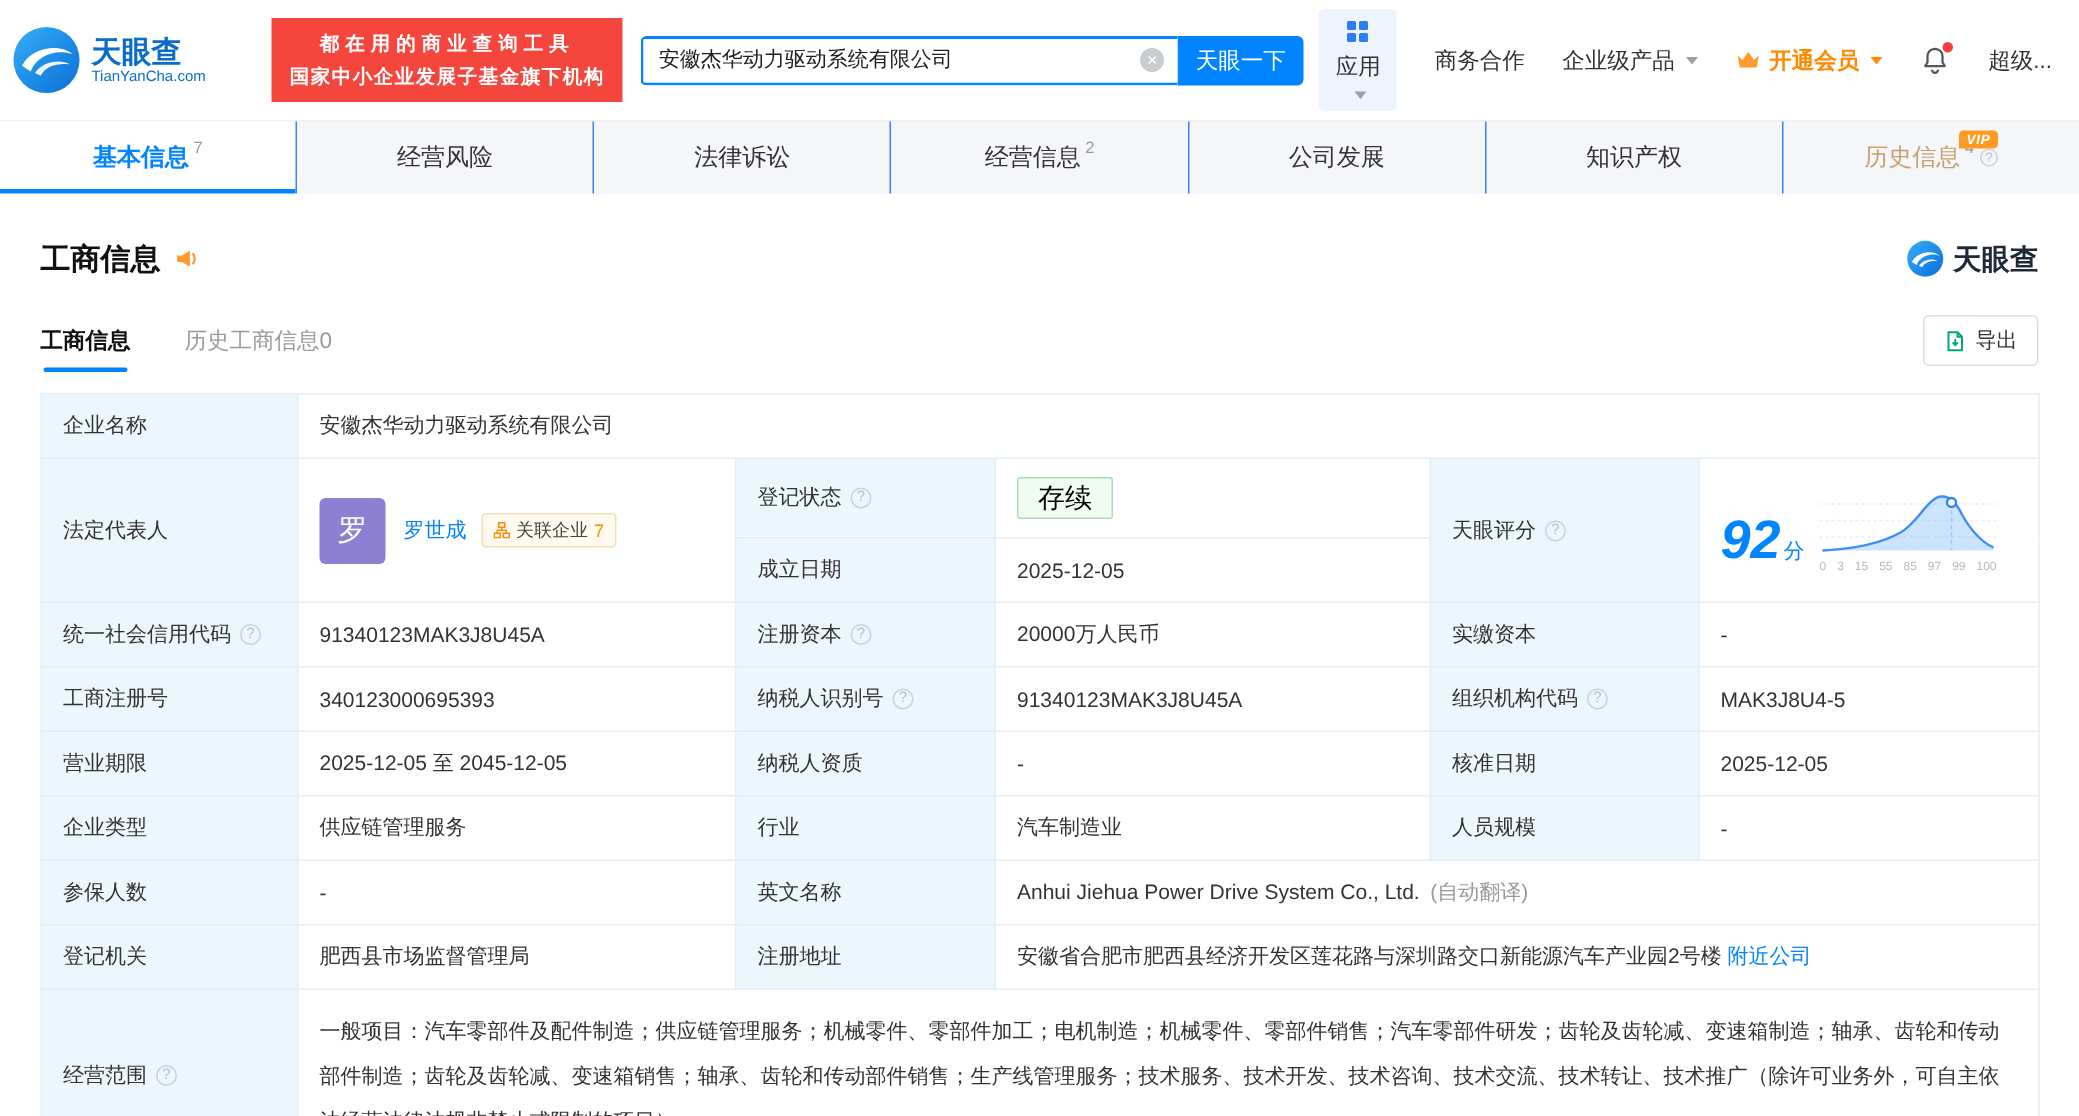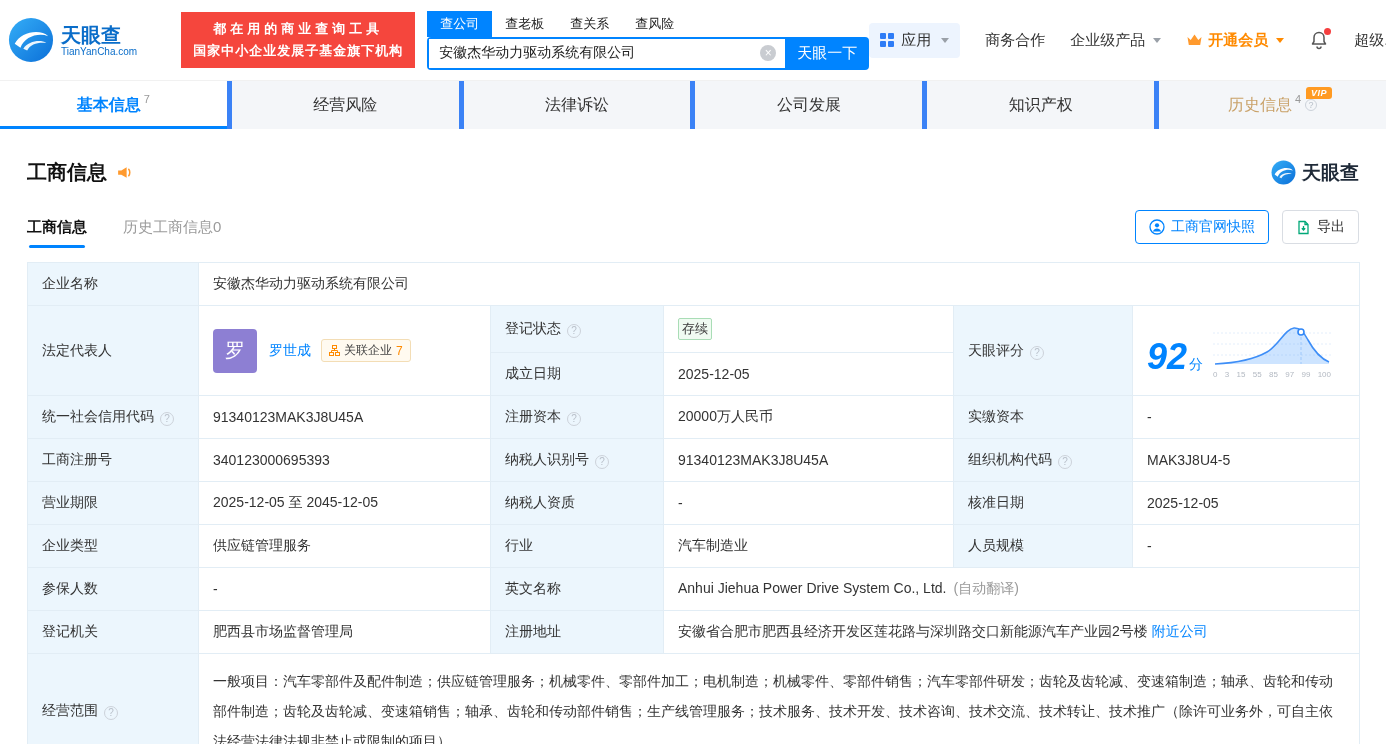--- a/index.html
+++ b/index.html
@@ -23,35 +23,35 @@
   .search-box { position:relative; width:358px; border:2px solid #0084ff; border-right:0;
     border-radius:4px 0 0 4px; background:#fff; display:flex; align-items:center; }
   .search-input { border:0; outline:0; height:29px; width:100%; padding:0 32px 0 10px;
     font-size:14px; color:#222; font-family:inherit; }
   .clear { position:absolute; right:9px; width:16px; height:16px; border-radius:50%;
     background:#c9ccd1; color:#fff; font-size:12px; line-height:16px; text-align:center; cursor:pointer; }
   .search-btn { width:84px; border:0; background:#0084ff; color:#fff; font-size:15px;
     border-radius:0 4px 4px 0; cursor:pointer; font-family:inherit; }
   .top-menu { margin-left:auto; display:flex; align-items:center; gap:25px; font-size:15px; color:#333; white-space:nowrap; }
   .apps { display:flex; align-items:center; gap:7px; background:#edf4fe; border-radius:4px;
-    padding:8px 11px; cursor:pointer; color:#333; }
+    padding:8px 11px; cursor:pointer; color:#333;flex-direction:column; }
   .grid-icon { display:grid; grid-template-columns:6px 6px; gap:2px; }
   .grid-icon i { width:6px; height:6px; background:#2e7cf6; border-radius:1px; }
   .caret { width:0; height:0; border-left:4px solid transparent; border-right:4px solid transparent;
     border-top:5px solid #9aa0a8; margin-left:3px; }
   .caret.orange { border-top-color:#ff8a00; }
   .mi { cursor:pointer; display:flex; align-items:center; gap:5px; }
   .mi.vip { color:#ff8a00; font-weight:700; }
   .bell-wrap { position:relative; cursor:pointer; display:flex; }
   .dot { position:absolute; top:-2px; right:-2px; width:7px; height:7px; background:#f53f3f; border-radius:50%; }
 
   
   .page-tabs { display:flex; height:49px; background:#f4f6f9; border-top:1px solid #f1f1f1; }
   .ptab { flex:1; display:flex; align-items:center; justify-content:center; font-size:16px;
-    color:#333; cursor:pointer; position:relative; border-right:5px solid #3b82f6; }
+    color:#333; cursor:pointer; position:relative; border-right:1px solid #3b82f6; }
   .ptab:last-child { border-right:0;align-items:center; }
   .ptab.active { background:#fff; color:#0084ff; font-weight:700; box-shadow:inset 0 -3px 0 #0084ff; }
   .ptab sup { font-size:11px; color:#999; margin-left:3px; transform:translateY(-6px); font-weight:400; }
   .ptab.history { color:#c9a168; }
   .vip-tag { position:absolute; top:6px; right:54px; background:#ff9a22; color:#fff; font-size:9px;
     font-weight:700; font-style:italic; padding:1px 5px; border-radius:3px 3px 3px 0; letter-spacing:.5px; }
 
   
   .help { display:inline-block; width:14px; height:14px; border:1px solid #ccd2da; border-radius:50%;
     color:#b9c0ca; font-size:10px; line-height:12px; text-align:center; margin-left:6px; cursor:pointer;
@@ -77,25 +77,25 @@
   .btn { display:flex; align-items:center; gap:6px; border-radius:4px; padding:7px 13px;
     font-size:14px; cursor:pointer; background:#fff; }
   .btn.snapshot { border:1px solid #0084ff; color:#0084ff; }
   .btn.export { border:1px solid #d9dde3; color:#333; }
 
   
   .info-table { width:100%; border-collapse:collapse; table-layout:fixed; margin-top:14px;
     font-size:14px; color:#333; }
   .info-table td { border:1px solid #e2edf5; padding:12px 14px; vertical-align:middle; word-break:break-all; }
   td.lbl { background:#ecf6fd; color:#333; }
-  .lbl-in { display:inline-flex; align-items:flex-end; }
+  .lbl-in { display:inline-flex; align-items:center; }
   a.link { color:#0084ff; text-decoration:none; cursor:pointer; }
   .note { color:#999; margin-left:7px; }
-  .status-badge { display:inline-block; color:#404040; border:1px solid #a9ddb6; background:#f0fbf2;
-    font-size:13px; padding:1px 3px; border-radius:2px; }
+  .status-badge { display:inline-block; color:#000000; border:1px solid #a9ddb6; background:#f0fbf2;
+    font-size:18px; padding:1px 13px; border-radius:2px; }
   .scope { line-height:30px; }
 
   .rep { display:flex; align-items:center; }
   .avatar { width:44px; height:44px; border-radius:4px; background:#8d7fd3; color:#fff; font-size:20px;
     display:flex; align-items:center; justify-content:center; flex:none; cursor:pointer; }
   .rep-name { color:#0084ff; margin-left:12px; cursor:pointer; text-decoration:none; }
   .rel-badge { display:inline-flex; align-items:center; gap:4px; border:1px solid #f3ddb5; background:#fffaf0;
     border-radius:3px; padding:2px 7px; font-size:12px; color:#444; margin-left:10px; cursor:pointer; }
   .rel-badge b { color:#ff8a00; font-weight:400; }
 
@@ -127,26 +127,20 @@
       <div class="domain">TianYanCha.com</div>
     </div>
   </div>
 
   <div class="promo">
     <div class="promo-l1">都在用的商业查询工具</div>
     <div class="promo-l2">国家中小企业发展子基金旗下机构</div>
   </div>
 
   <div class="search-area">
-    <div class="search-tabs">
-      <span class="stab active">查公司</span>
-      <span class="stab">查老板</span>
-      <span class="stab">查关系</span>
-      <span class="stab">查风险</span>
-    </div>
     <div class="search-row">
       <div class="search-box">
         <input class="search-input" value="安徽杰华动力驱动系统有限公司" style="">
         <span class="clear">×</span>
       </div>
       <button class="search-btn">天眼一下</button>
     </div>
   </div>
 
   <div class="top-menu">
@@ -190,20 +184,24 @@
 <nav class="page-tabs">
   <div class="ptab active">
     <span>基本信息</span>
       <sup>7</sup>
   </div>
   <div class="ptab">
     <span>经营风险</span>
   </div>
   <div class="ptab">
     <span>法律诉讼</span>
+  </div>
+  <div class="ptab">
+    <span>经营信息</span>
+      <sup>2</sup>
   </div>
   <div class="ptab">
     <span>公司发展</span>
   </div>
   <div class="ptab">
     <span>知识产权</span>
   </div>
   <div class="ptab history">
     <span>历史信息</span>
       <sup>4</sup>
@@ -229,28 +227,20 @@
         <path d="M16 33 C21 25 34 23 40 27 C32 26 23 28 20 35 Z" fill="#fff" opacity=".92"></path>
       </svg>
       <span class="wm-text">天眼查</span>
     </div>
   </div>
 
   <div class="subtab-row">
     <span class="subtab active">工商信息</span>
     <span class="subtab inactive">历史工商信息0</span>
     <div class="actions">
-      <div class="btn snapshot">
-        <svg width="16" height="16" viewBox="0 0 16 16">
-          <circle cx="8" cy="8" r="7" fill="none" stroke="#0084ff" stroke-width="1.3"></circle>
-          <circle cx="8" cy="6.3" r="2.1" fill="#0084ff"></circle>
-          <path d="M3.8 12.6c.9-2 2.4-3 4.2-3s3.3 1 4.2 3" fill="#0084ff"></path>
-        </svg>
-        <span>工商官网快照</span>
-      </div>
       <div class="btn export">
         <svg width="15" height="15" viewBox="0 0 15 15">
           <path d="M3 1.5h6l3 3v9H3z" fill="none" stroke="#00a878" stroke-width="1.3"></path>
           <path d="M9 1.5v3h3" fill="none" stroke="#00a878" stroke-width="1.3"></path>
           <path d="M7.5 6v4M5.8 8.3l1.7 1.7 1.7-1.7" stroke="#00a878" fill="none" stroke-width="1.3"></path>
         </svg>
         <span>导出</span>
       </div>
     </div>
   </div>

